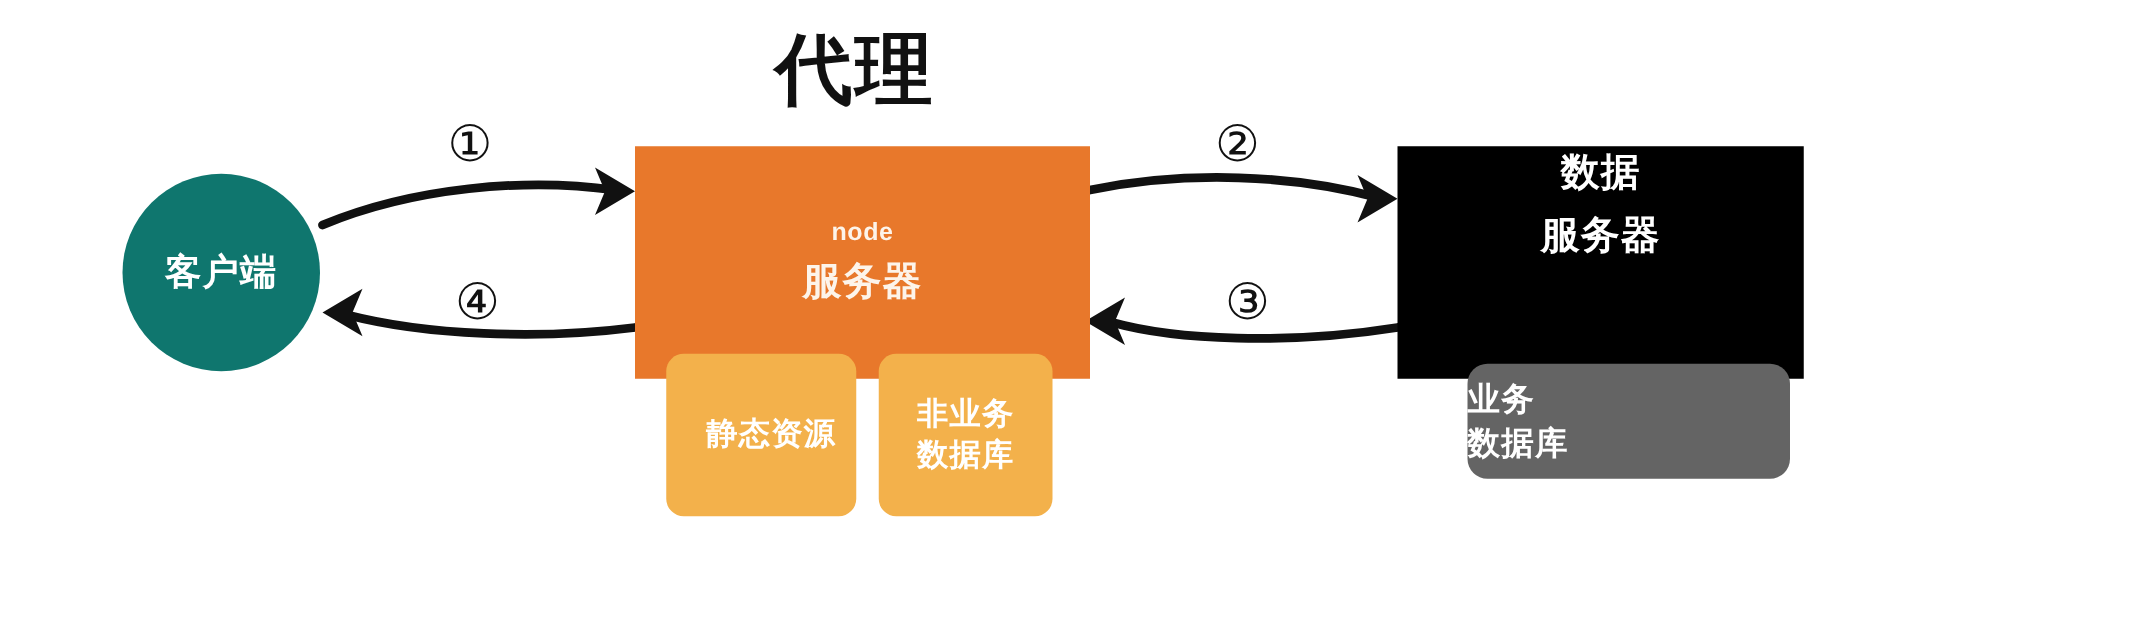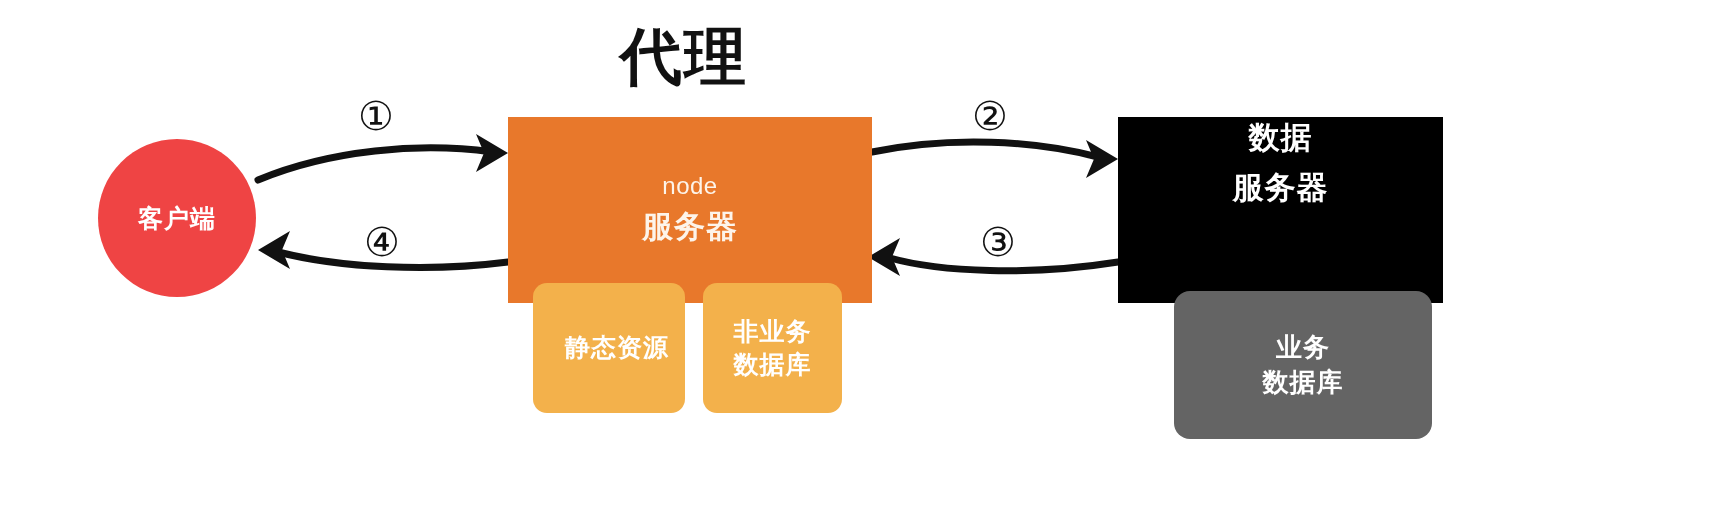--- a/index.html
+++ b/index.html
@@ -33,48 +33,48 @@
   }
 
   
   .client-node {
     position: absolute;
     left: 98px;
     top: 139px;
     width: 158px;
     height: 158px;
     border-radius: 50%;
-    background: #ef4444;
-    display: flex;
-    align-items: center;
-    justify-content: center;
-    color: #ffffff;
-    font-size: 25px;
+    background: #0f766e;
+    display: flex;
+    align-items: center;
+    justify-content: center;
+    color: #ffffff;
+    font-size: 29px;
     font-weight: 700;
     letter-spacing: 1px;
   }
 
   
   .node-server {
     position: absolute;
     left: 508px;
     top: 117px;
     width: 364px;
     height: 186px;
     background: #e8782b;
     display: flex;
     flex-direction: column;
     align-items: center;
     justify-content: center;
     gap: 6px;
     color: #fdf4ea;
   }
   .node-server .line-en {
-    font-size: 24px;
-    font-weight: 400;
+    font-size: 20px;
+    font-weight: 700;
     letter-spacing: 0.5px;
   }
   .node-server .line-cn {
     font-size: 31px;
     font-weight: 700;
     letter-spacing: 1px;
   }
 
   
   .sub-box {
@@ -112,26 +112,26 @@
     font-weight: 700;
     letter-spacing: 1px;
   }
 
   
   .gray-box {
     position: absolute;
     left: 1174px;
     top: 291px;
     width: 258px;
-    height: 148px;
+    height: 92px;
     border-radius: 16px;
     background: #646464;
     display: flex;
     flex-direction: column;
-    align-items: center;
+    align-items: flex-start;
     justify-content: center;
     color: #ffffff;
     font-size: 26px;
     font-weight: 700;
     letter-spacing: 1px;
     line-height: 1.35;
     text-align: center;
   }
 
   

